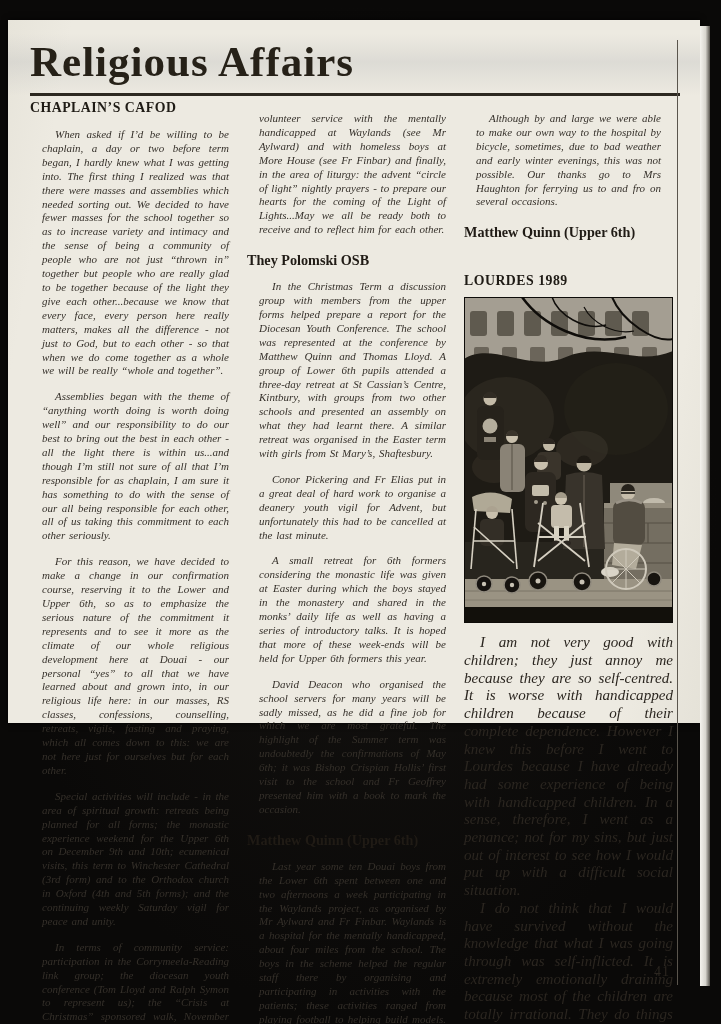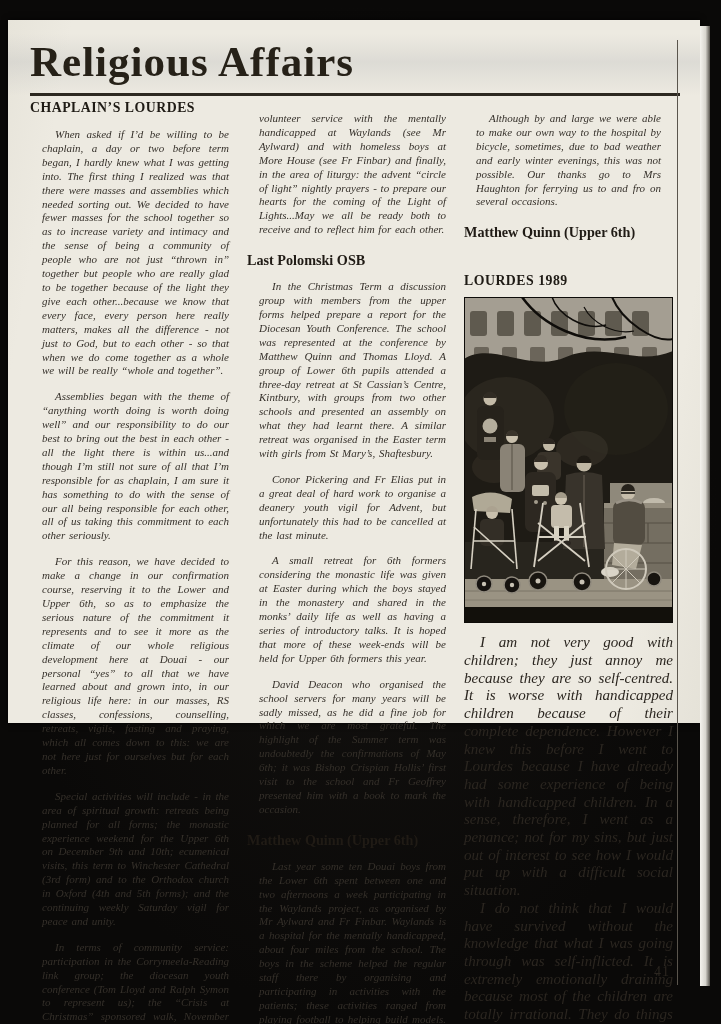--- a/index.html
+++ b/index.html
@@ -66,33 +66,33 @@
 <div class="scan-bg"></div>
 
 <div class="page">
   <div class="title-band"></div>
   <h1 class="masthead" style="margin:0;position:absolute;">Religious Affairs</h1>
   <div class="masthead-rule"></div>
   <div class="vert-rule"></div>
 
   <div class="col" id="col1">
     <div>
-        <div class="h-col">CHAPLAIN’S LOURDES</div>
+        <div class="h-col">CHAPLAIN’S CAFOD</div>
         <div class="p-i">When asked if I’d be willing to be chaplain, a day or two before term began, I hardly knew what I was getting into. The first thing I realized was that there were masses and assemblies which needed sorting out. We decided to have fewer masses for the school together so as to increase variety and intimacy and the sense of being a community of people who are not just “thrown in” together but people who are really glad to be together because of the light they give each other...because we know that every face, every person here really matters, makes all the difference - not just to God, but to each other - so that when we do come together as a whole we will be really “whole and together”.</div>
         <div class="p-i">Assemblies began with the theme of “anything worth doing is worth doing well” and our responsibility to do our best to bring out the best in each other - all the light there is within us...and though I’m still not sure of all that I’m responsible for as chaplain, I am sure it has something to do with the sense of our all being responsible for each other, all of us taking this commitment to each other seriously.</div>
         <div class="p-i">For this reason, we have decided to make a change in our confirmation course, reserving it to the Lower and Upper 6th, so as to emphasize the serious nature of the commitment it represents and to see it more as the climate of our whole religious development here at Douai - our personal “yes” to all that we have learned about and grown into, in our religious life here: in our masses, RS classes, confessions, counselling, retreats, vigils, fasting and praying, which all comes down to this: we are not here just for ourselves but for each other.</div>
         <div class="p-i">Special activities will include - in the area of spiritual growth: retreats being planned for all forms; the monastic experience weekend for the Upper 6th on December 9th and 10th; ecumenical visits, this term to Winchester Cathedral (3rd form) and to the Orthodox church in Oxford (4th and 5th forms); and the continuing weekly Saturday vigil for peace and unity.</div>
         <div class="p-i">In terms of community service: participation in the Corrymeela-Reading link group; the diocesan youth conference (Tom Lloyd and Ralph Symon to represent us); the “Crisis at Christmas” sponsored walk, November 25th-26th, which was such a good experience for all of us who participated in it last year (open to all forms); school-wide participation in the CAFOD fast day (December 1st);</div>
       </div>
   </div>
 
   <div class="col" id="col2">
     <div>
         <div class="p-i noindent">volunteer service with the mentally handicapped at Waylands (see Mr Aylward) and with homeless boys at More House (see Fr Finbar) and finally, in the area of liturgy: the advent “circle of light” nightly prayers - to prepare our hearts for the coming of the Light of Lights...May we all be ready both to receive and to reflect him for each other.</div>
-        <div class="byline">Last Polomski OSB</div>
+        <div class="byline">They Polomski OSB</div>
         <div class="p-i">In the Christmas Term a discussion group with members from the upper forms helped prepare a report for the Diocesan Youth Conference. The school was represented at the conference by Matthew Quinn and Thomas Lloyd. A group of Lower 6th pupils attended a three-day retreat at St Cassian’s Centre, Kintbury, with groups from two other schools and presented an assembly on what they had learnt there. A similar retreat was organised in the Easter term with girls from St Mary’s, Shaftesbury.</div>
         <div class="p-i">Conor Pickering and Fr Elias put in a great deal of hard work to organise a deanery youth vigil for Advent, but unfortunately this had to be cancelled at the last minute.</div>
         <div class="p-i">A small retreat for 6th formers considering the monastic life was given at Easter during which the boys stayed in the monastery and shared in the monks’ daily life as well as having a series of introductory talks. It is hoped that more of these week-ends will be held for Upper 6th formers this year.</div>
         <div class="p-i">David Deacon who organised the school servers for many years will be sadly missed, as he did a fine job for which we are most grateful. The highlight of the Summer term was undoubtedly the confirmations of May 6th; it was Bishop Crispian Hollis’ first visit to the school and Fr Geoffrey presented him with a book to mark the occasion.</div>
         <div class="byline">Matthew Quinn (Upper 6th)</div>
         <div class="p-i">Last year some ten Douai boys from the Lower 6th spent between one and two afternoons a week participating in the Waylands project, as organised by Mr Aylward and Fr Finbar. Waylands is a hospital for the mentally handicapped, about four miles from the school. The boys in the scheme helped the regular staff there by organising and participating in activities with the patients; these activities ranged from playing football to helping build models. The experience proved to be very sobering, leaving a definite impression on all who participated.</div>
       </div>
   </div>
 
   <div class="col" id="col3">

